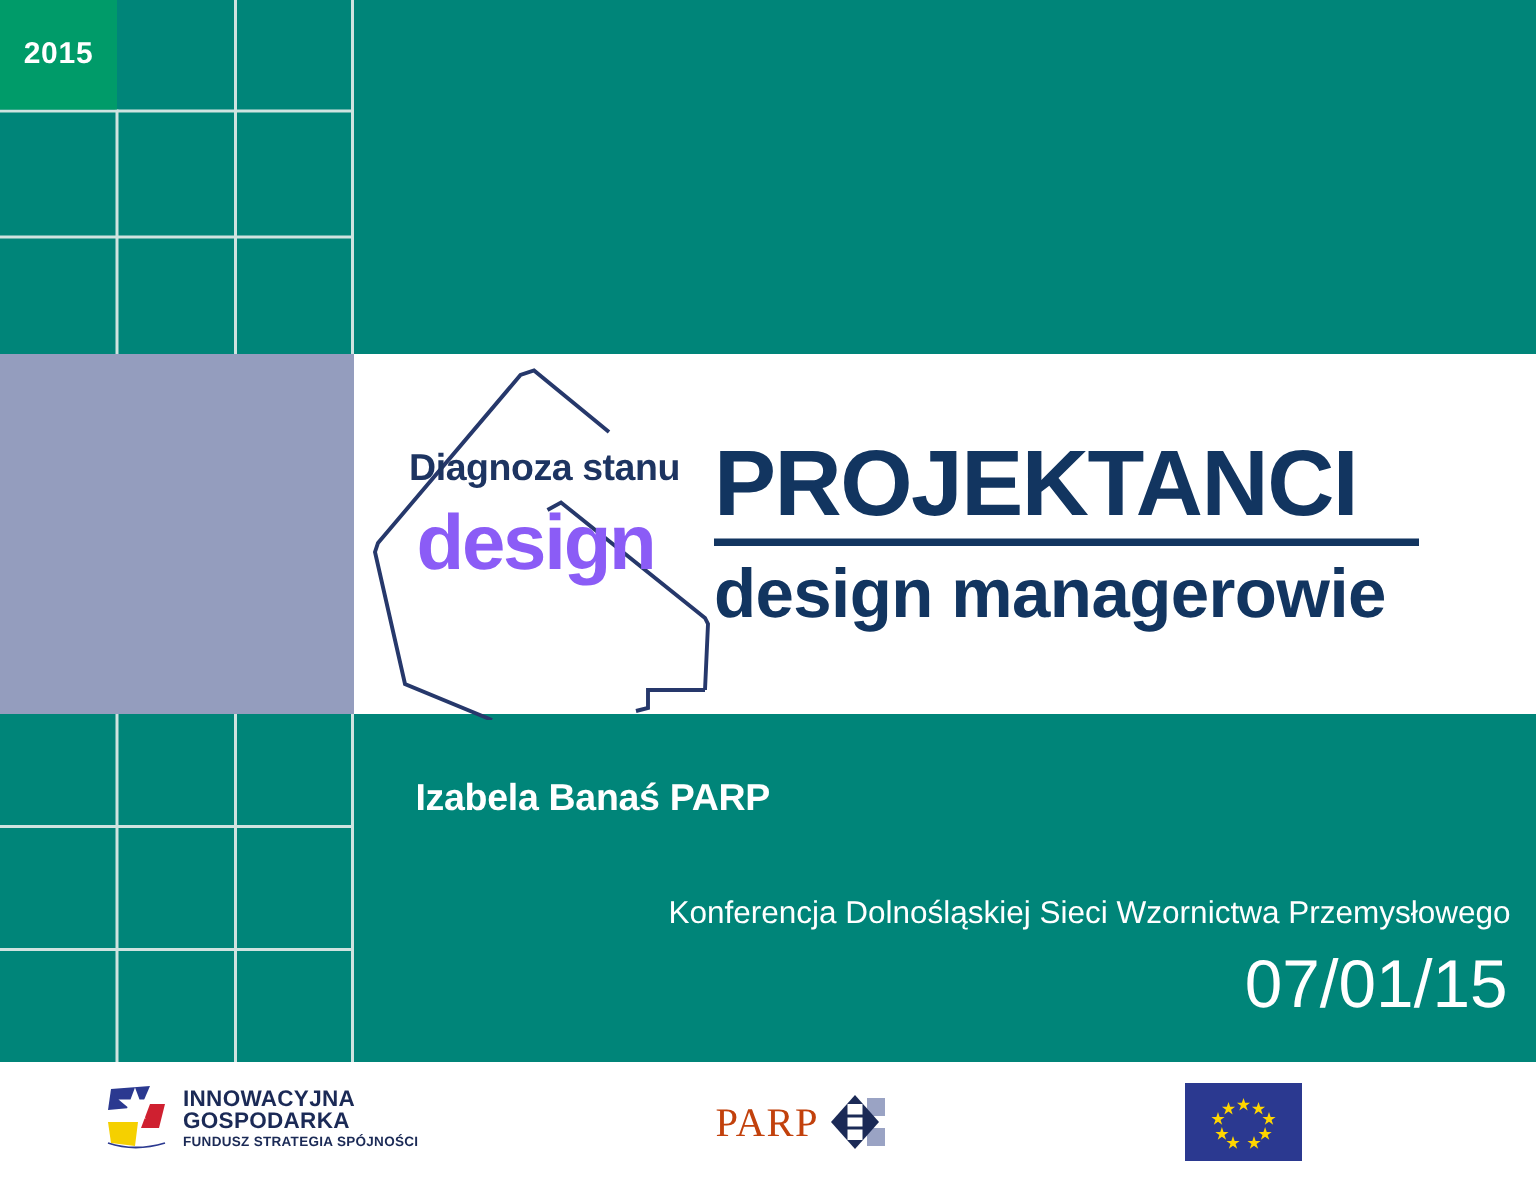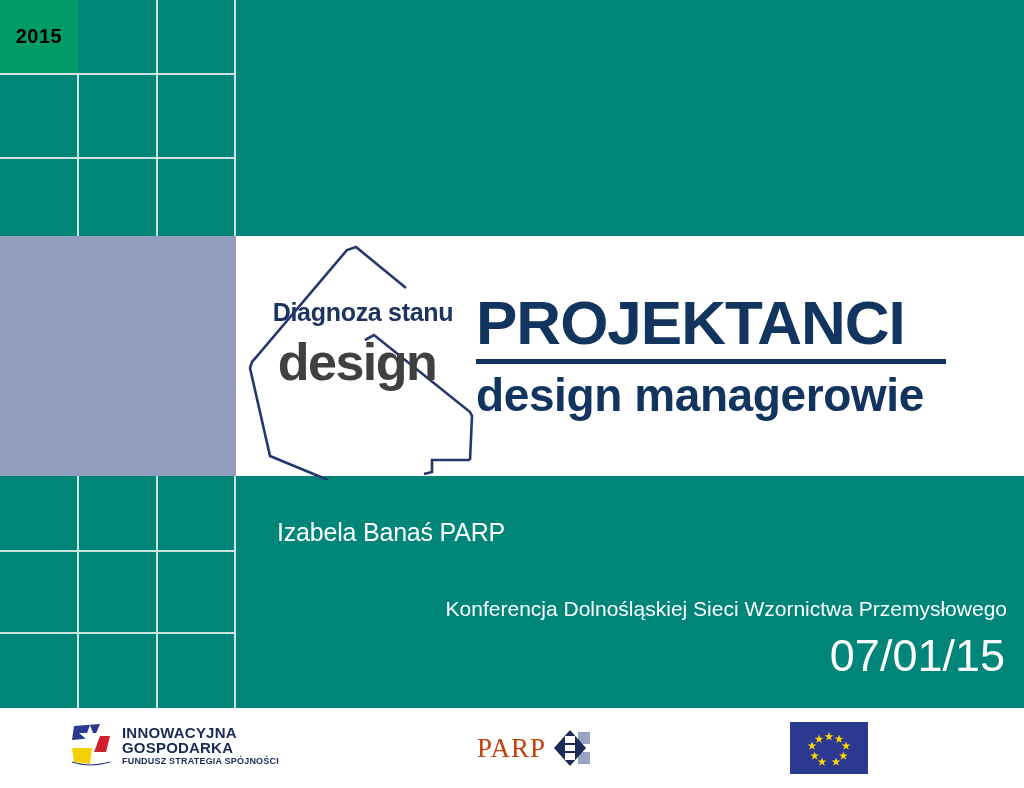--- a/index.html
+++ b/index.html
@@ -53,21 +53,21 @@
     width: 236px; height: 240px;
     background: #949DBE;
   }
 
   
   .year-badge {
     position: absolute;
     left: 0; top: 0;
     width: 78px; height: 73px;
     background: #009B69;
-    color: #000000;
+    color: #ffffff;
     font-size: 20px;
     font-weight: bold;
     letter-spacing: 0.5px;
     display: flex;
     align-items: center;
     justify-content: center;
   }
 
   
   .gline {
@@ -98,21 +98,21 @@
     font-weight: bold;
     letter-spacing: -0.3px;
     white-space: nowrap;
   }
   .logo-text-big {
     position: absolute;
     left: 250px;
     top: 336px;
     width: 214px;
     text-align: center;
-    color: #404040;
+    color: #8b5cf6;
     font-size: 52px;
     font-weight: bold;
     letter-spacing: -1.5px;
     line-height: 1;
     white-space: nowrap;
   }
 
   
   .title-block {
     position: absolute;
@@ -144,21 +144,21 @@
     white-space: nowrap;
   }
 
   
   .speaker {
     position: absolute;
     left: 277px;
     top: 518px;
     color: #ffffff;
     font-size: 25px;
-    font-weight: normal;
+    font-weight: bold;
     letter-spacing: -0.2px;
     white-space: nowrap;
   }
   .conference {
     position: absolute;
     right: 17px;
     top: 597px;
     color: #ffffff;
     font-size: 21px;
     font-weight: normal;

